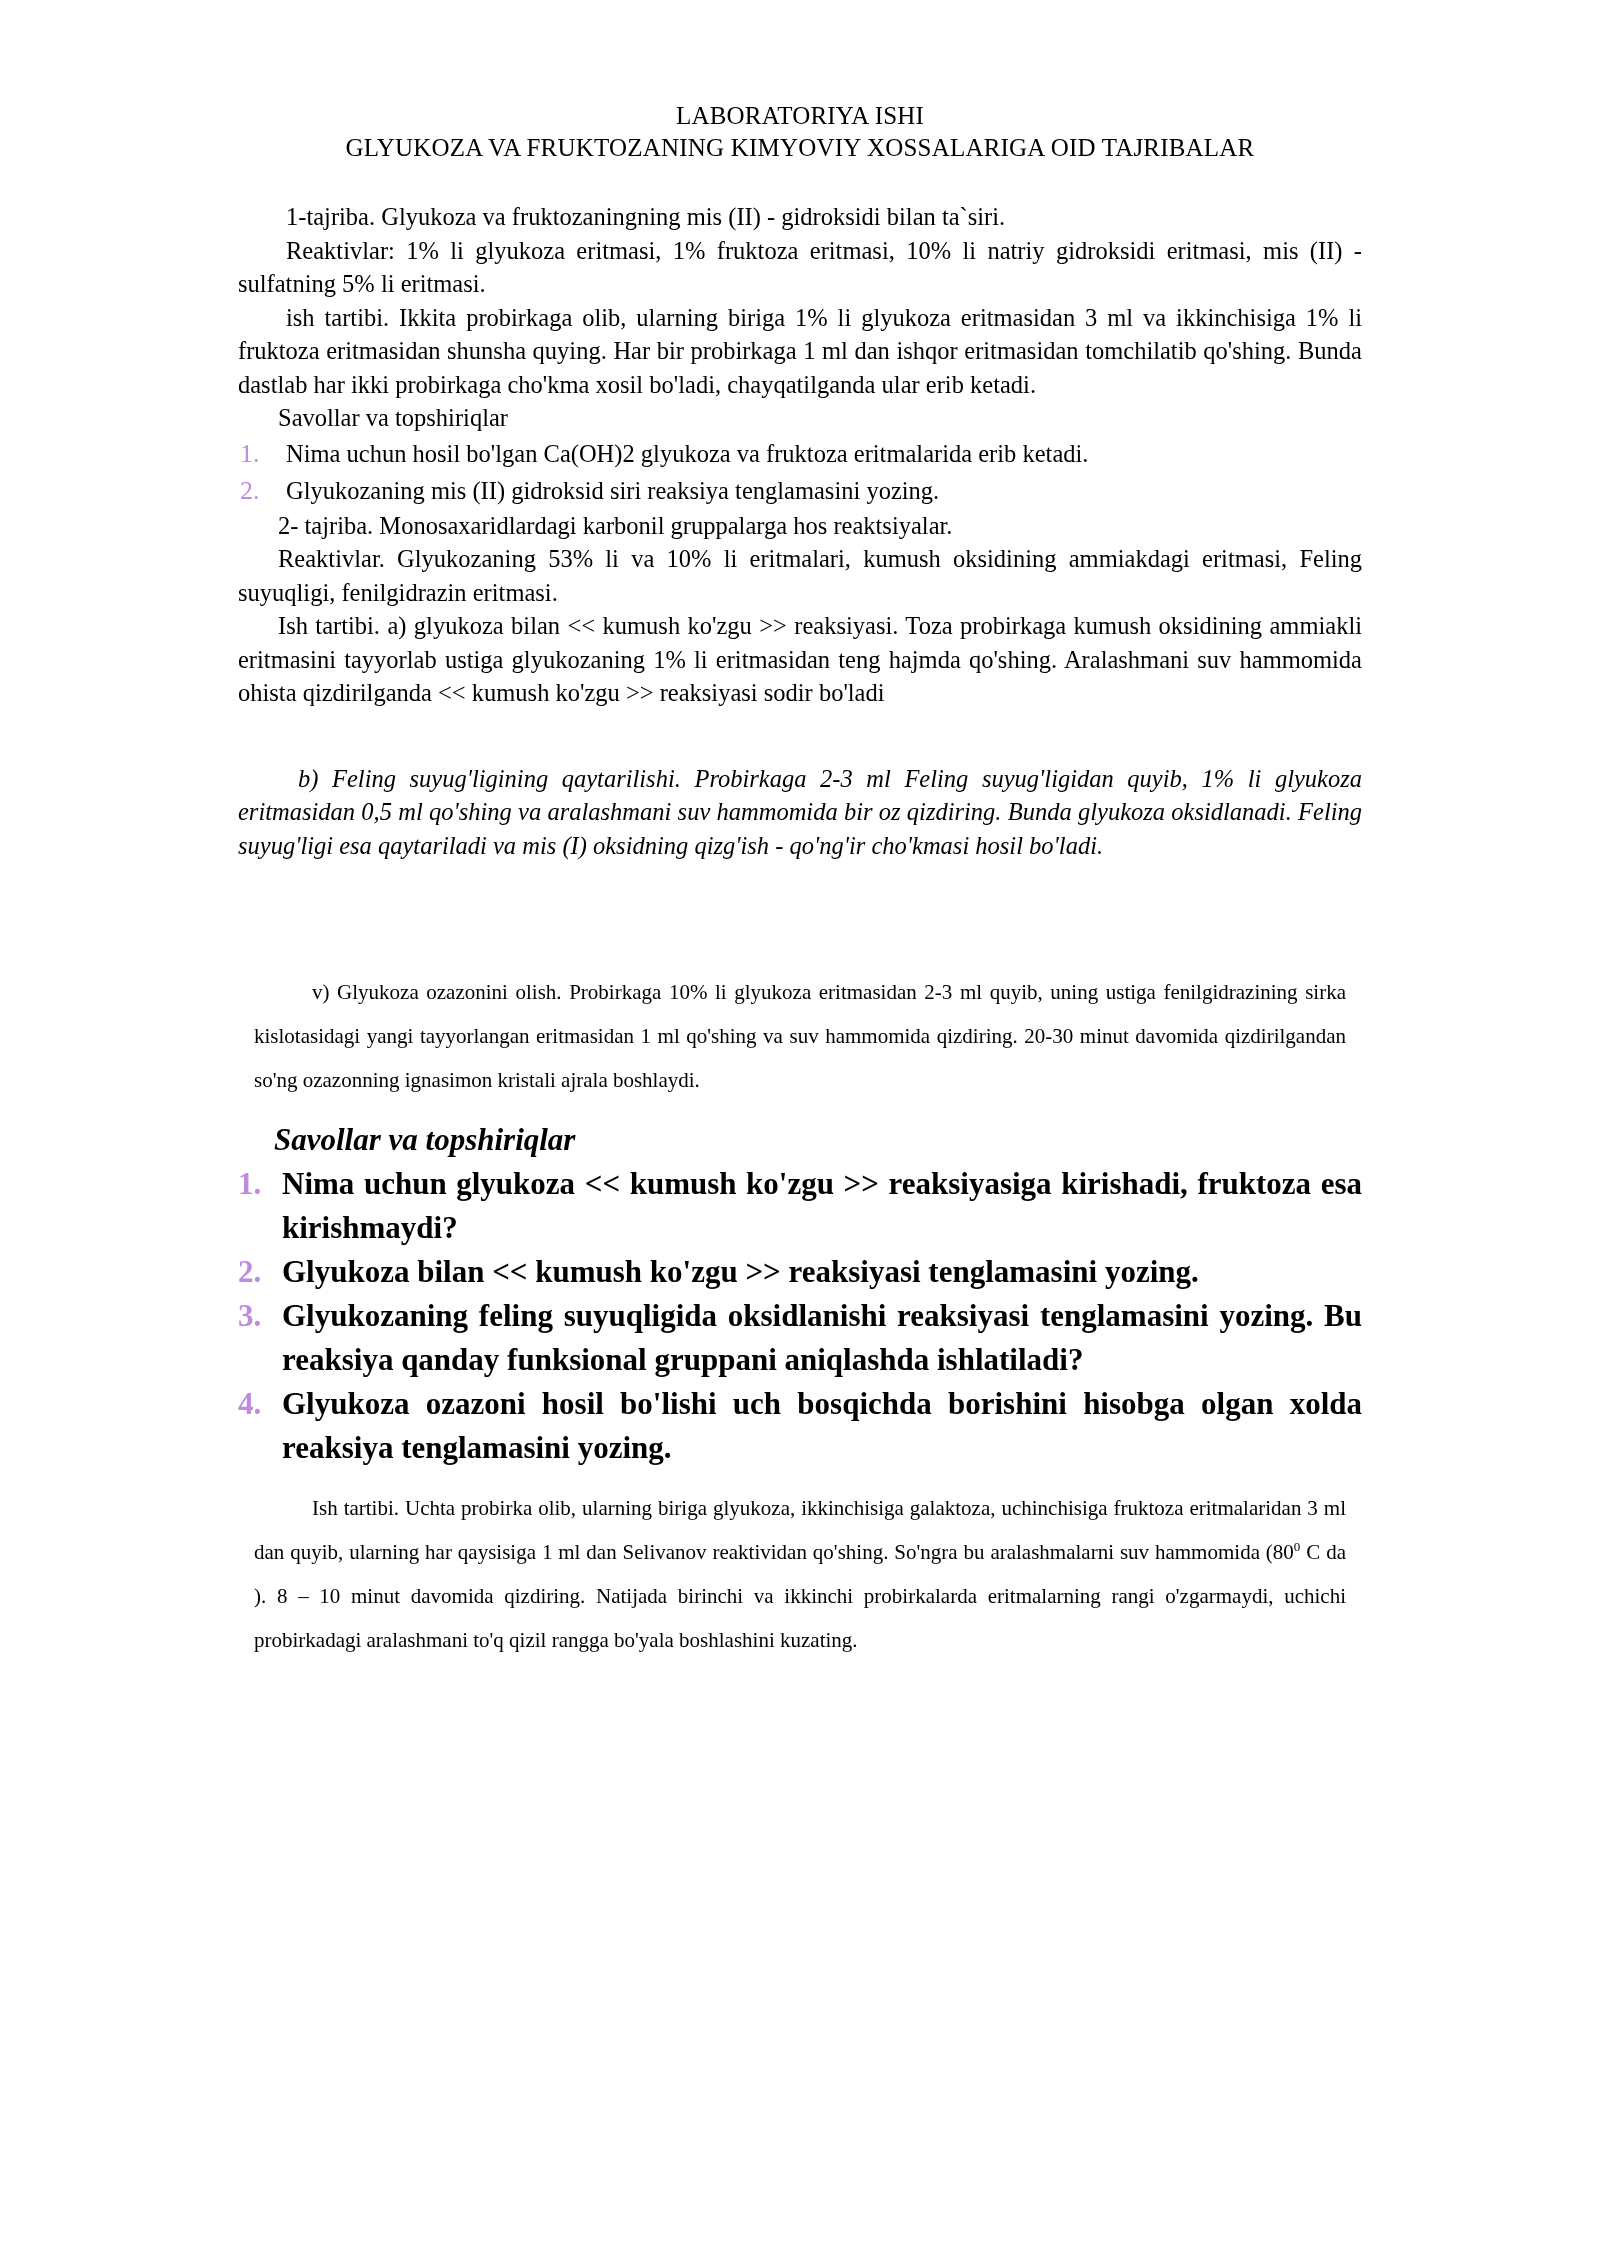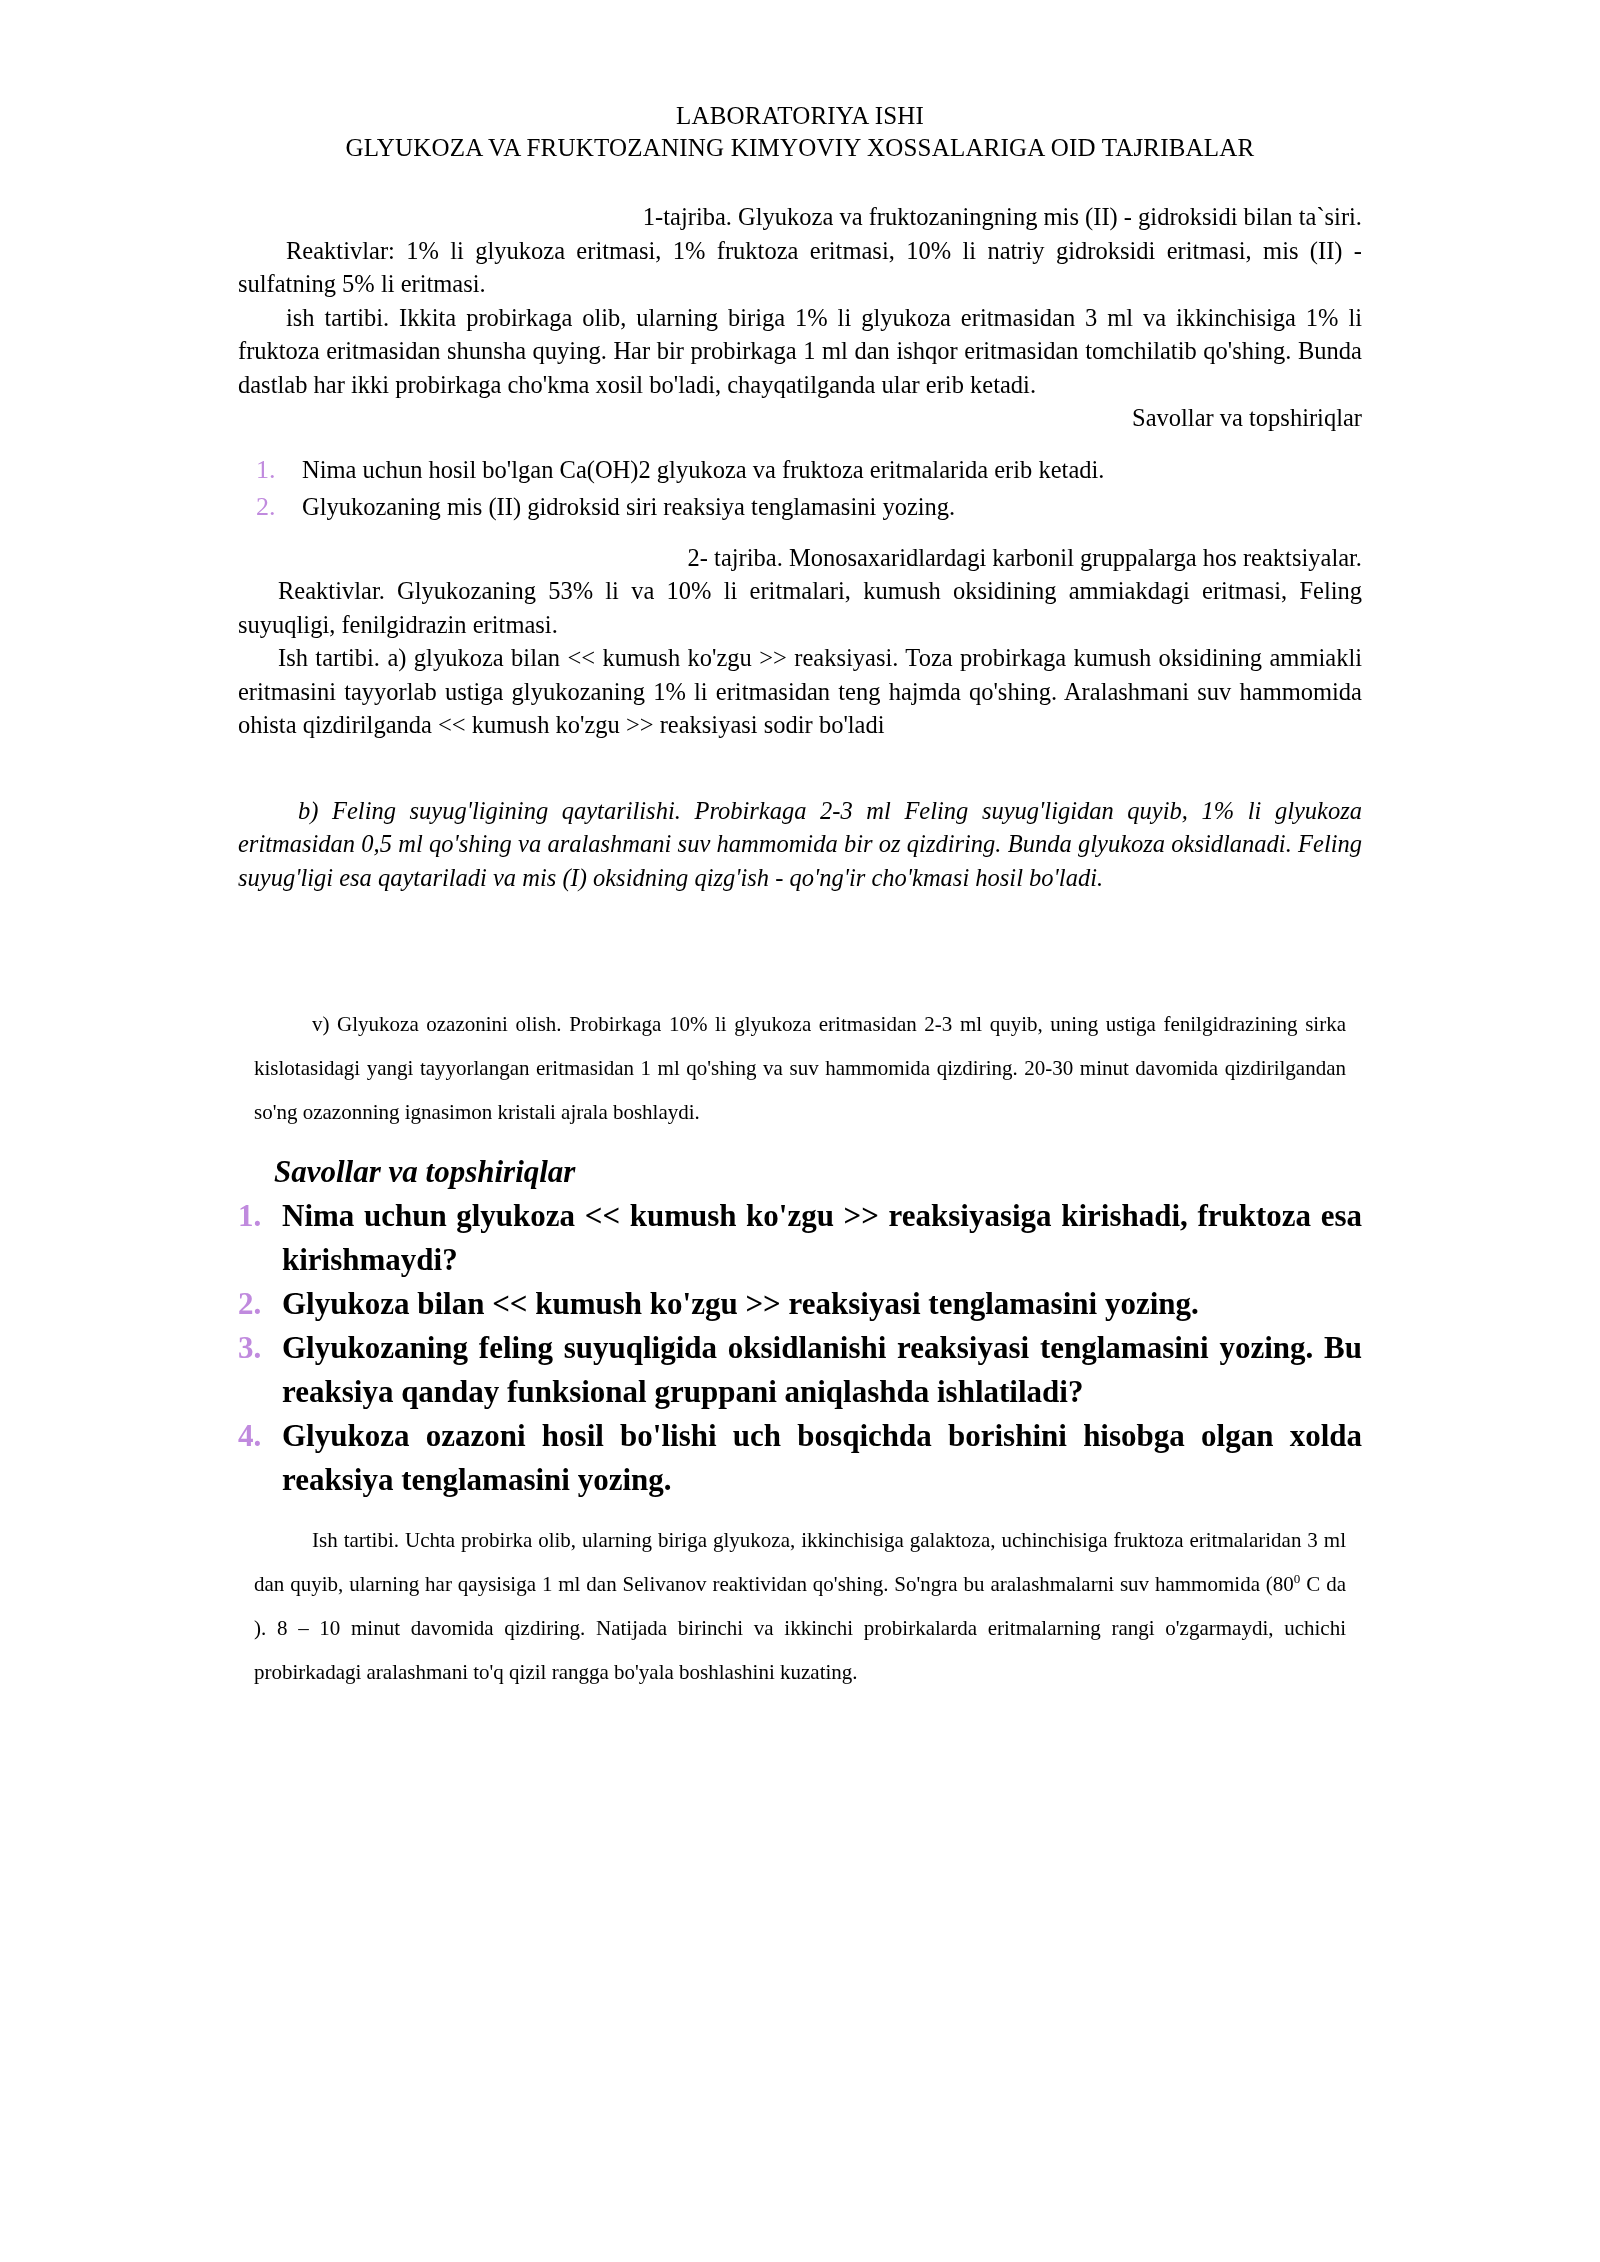--- a/index.html
+++ b/index.html
@@ -39,25 +39,25 @@
     font-size: 24.5px;
     line-height: 33.5px;
     text-align: justify;
     text-justify: inter-word;
     margin: 0;
     hyphens: none;
   }
   .sm.ind { text-indent: 48px; }
   .sm.ind-sm { text-indent: 40px; }
   .sm.ind-lg { text-indent: 60px; font-style: italic; }
-  .nojust { text-align: right; }
+  .nojust { text-align: left; }
 
   
   ol.list-sm {
-    margin: 16px;
+    margin: 0;
     padding: 0;
     list-style: none;
     counter-reset: lsm;
   }
   ol.list-sm > li {
     counter-increment: lsm;
     position: relative;
     padding-left: 48px;
     font-size: 24.5px;
     line-height: 37px;

